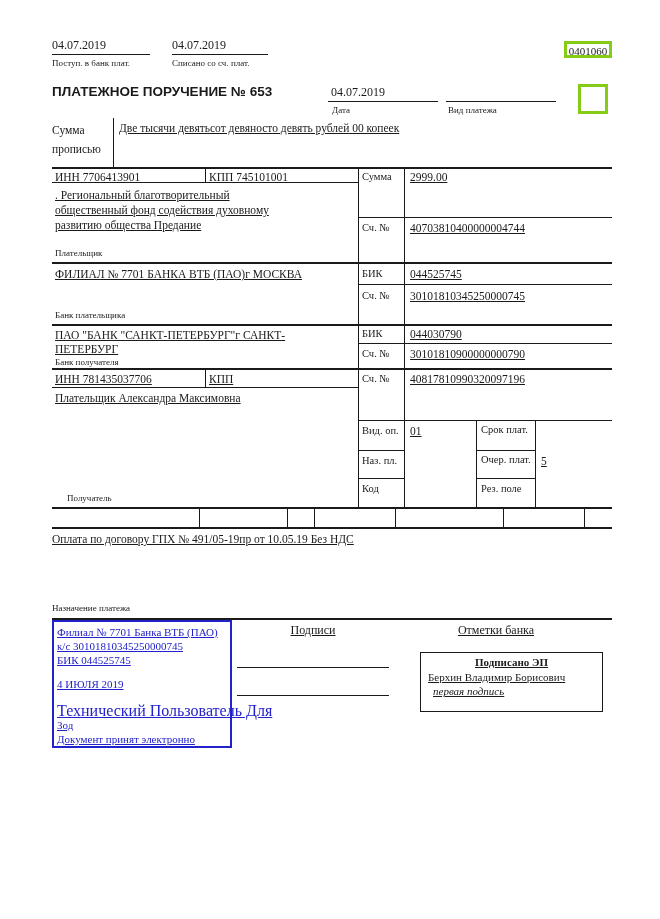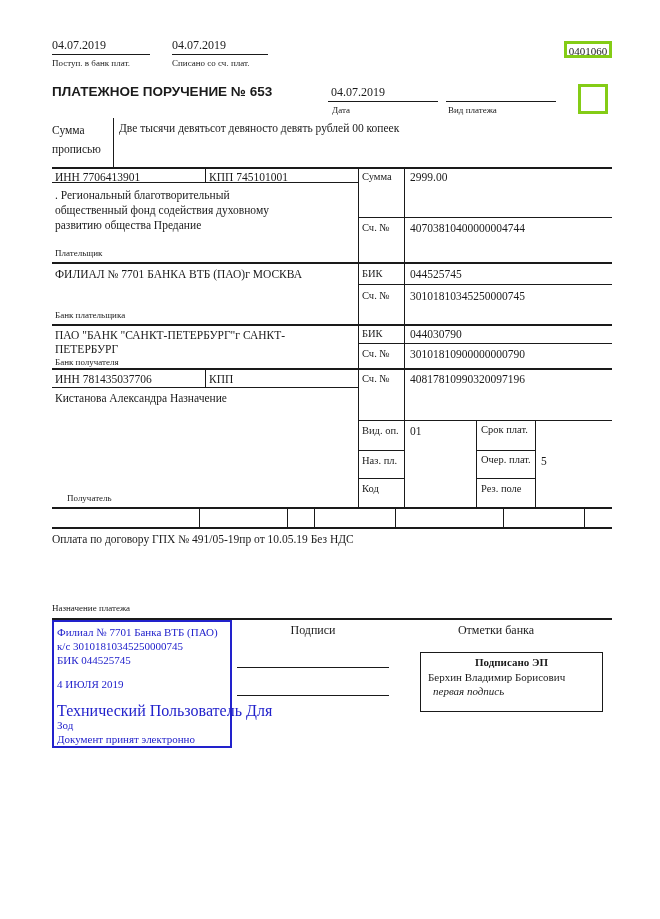--- a/index.html
+++ b/index.html
@@ -1,19 +1,19 @@
 <!DOCTYPE html>
 <html><head>
 <meta charset="utf-8">
 <style>
   html,body{margin:0;padding:0;background:#fff;}
   .page{position:relative;width:660px;height:919px;background:#ffffff;
         font-family:"Liberation Serif",serif;color:#1a1a1a;overflow:hidden;}
   .abs{position:absolute;}
-  .t{font-size:11.5px;line-height:14px;white-space:nowrap;}
+  .t{font-size:11.5px;line-height:14px;white-space:nowrap;text-decoration:underline;}
   .tw{font-size:11.5px;line-height:19px;}
   .lbl{font-size:9px;line-height:10px;white-space:nowrap;}
   .sub{font-size:10.5px;line-height:12px;}
   .date{font-size:12px;white-space:nowrap;}
   .title{font-family:"Liberation Sans",sans-serif;font-weight:bold;font-size:13.5px;white-space:nowrap;}
   .hl{background:#1a1a1a;height:1px;}
   .hl2{background:#1a1a1a;height:2px;}
   .vl{background:#1a1a1a;width:1px;}
   .box{border:3px solid #84cc16;box-sizing:border-box;}
   .blue{color:#2222cc;}
@@ -91,21 +91,21 @@
   <div class="abs hl" style="left:358px;top:343px;width:254px;"></div>
   <div class="abs sub" style="left:362px;top:348px;">Сч. №</div>
   <div class="abs t" style="left:410px;top:347px;">30101810900000000790</div>
 
   <div class="abs hl2" style="left:52px;top:368px;width:560px;"></div>
 
   <div class="abs vl" style="left:205px;top:368px;height:19px;"></div>
   <div class="abs hl" style="left:52px;top:387px;width:306px;"></div>
   <div class="abs t" style="left:55px;top:372px;">ИНН 781435037706</div>
   <div class="abs t" style="left:209px;top:372px;">КПП</div>
-  <div class="abs t" style="left:55px;top:391px;">Кистанова Александра Назначение</div>
+  <div class="abs t" style="left:55px;top:391px;">Плательщик Александра Максимовна</div>
   <div class="abs lbl" style="left:55px;top:493px;margin-left:12px;">Получатель</div>
 
   <div class="abs sub" style="left:362px;top:373px;">Сч. №</div>
   <div class="abs t" style="left:410px;top:372px;">40817810990320097196</div>
 
   <div class="abs hl" style="left:358px;top:420px;width:254px;"></div>
   <div class="abs vl" style="left:476px;top:420px;height:87px;"></div>
   <div class="abs vl" style="left:535px;top:420px;height:87px;"></div>
 
   <div class="abs sub" style="left:362px;top:425px;">Вид. оп.</div>

